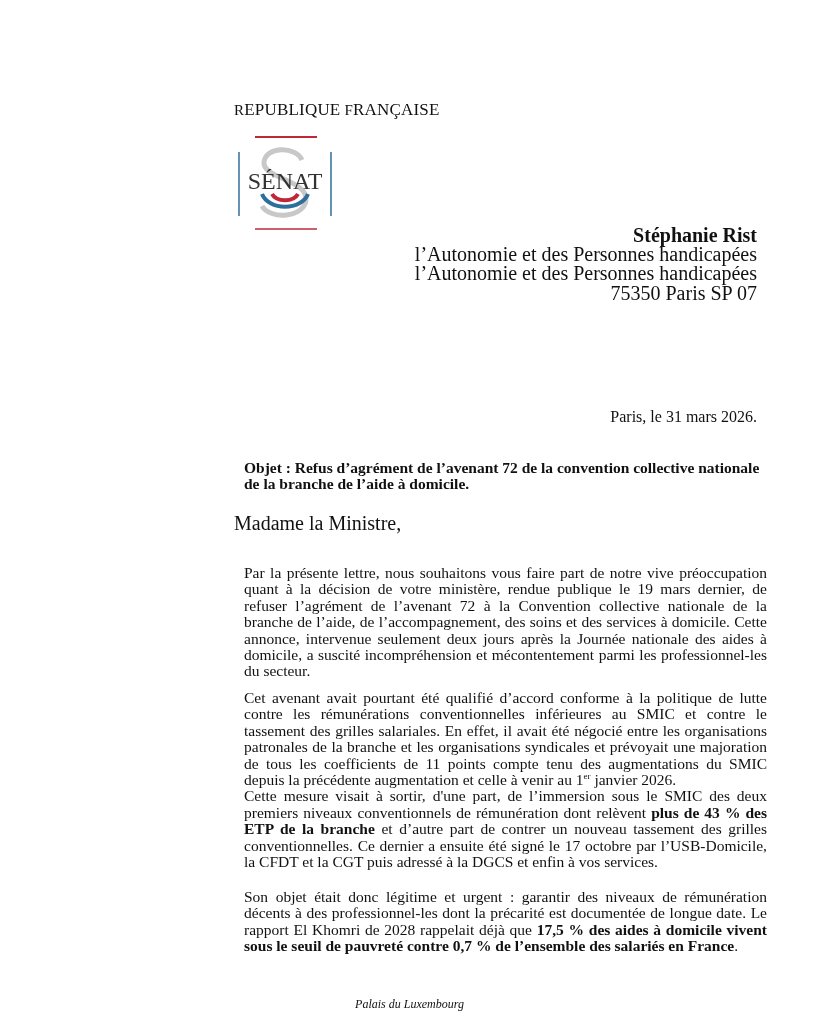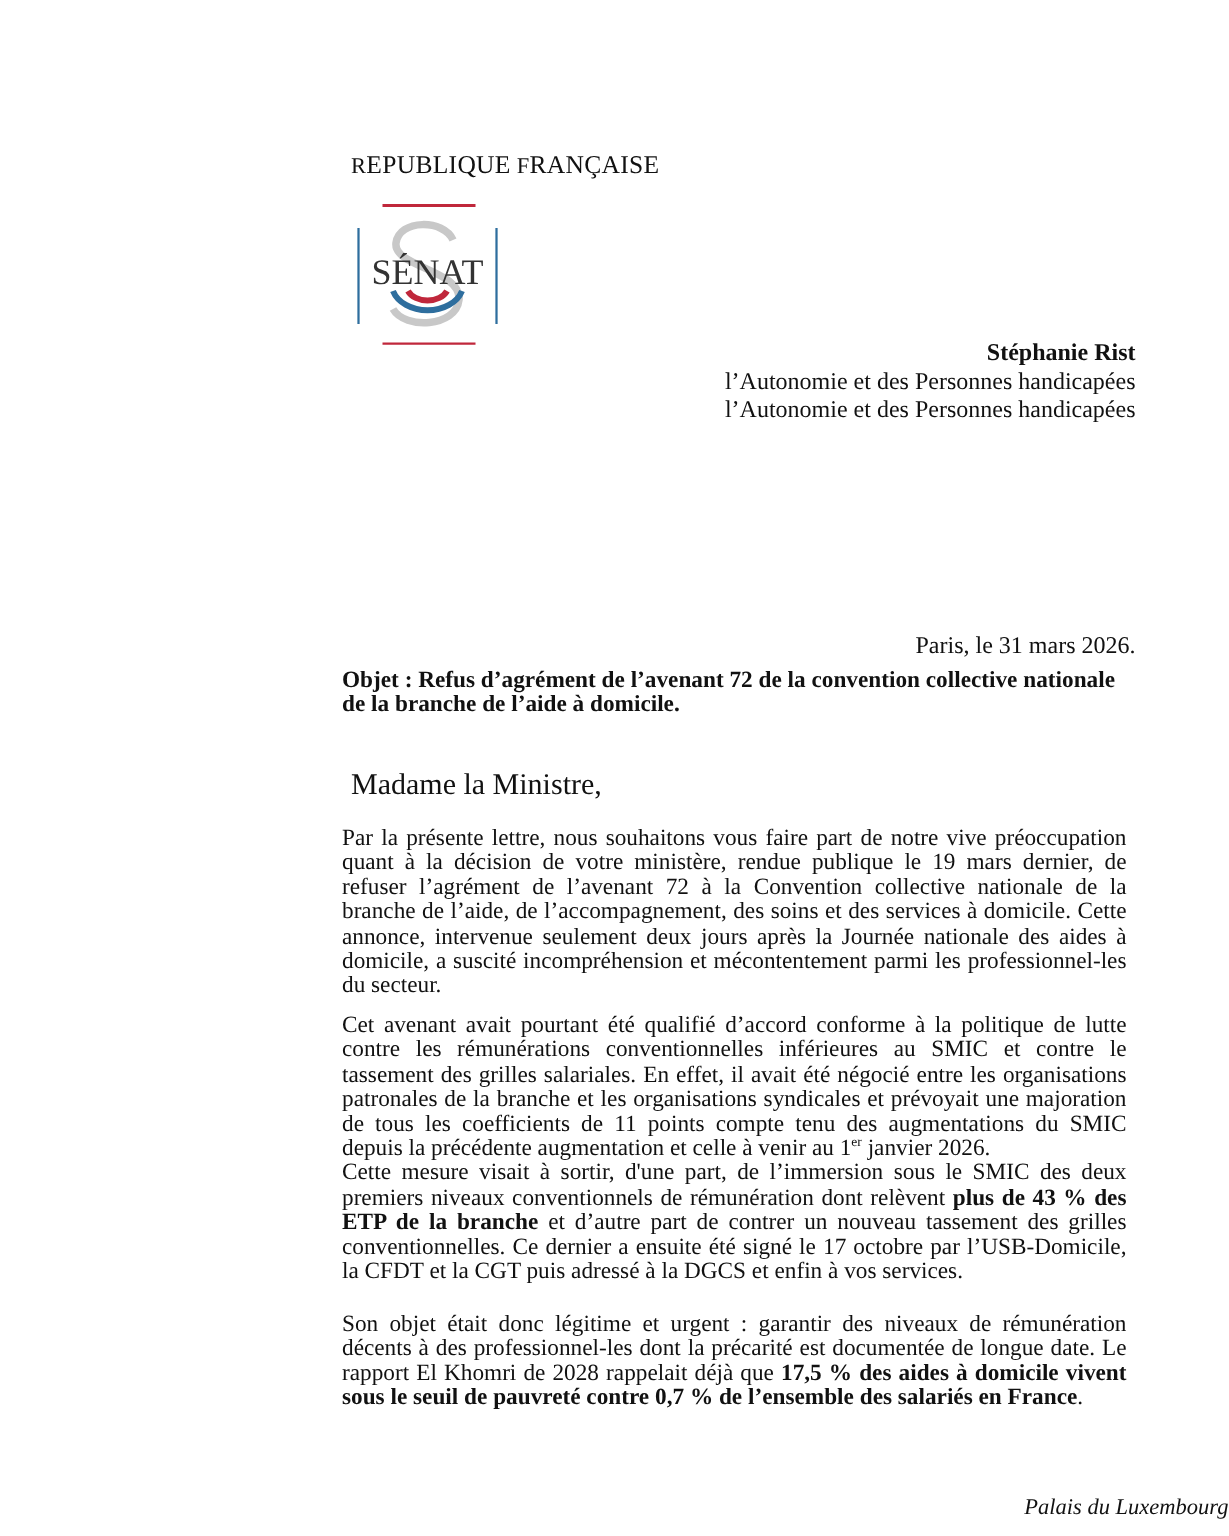--- a/index.html
+++ b/index.html
@@ -3,31 +3,31 @@
 <meta charset="utf-8">
 <style>
   html, body { margin:0; padding:0; background:#fff; }
   body { width:819px; height:1024px; position:relative; overflow:hidden;
          font-family:"Liberation Serif", serif; color:#111; }
   .abs { position:absolute; }
   .rf { left:234px; top:100px; font-size:15px; letter-spacing:0.2px; }
   .rf .big { font-size:15px; }
   .rf .sm { font-size:17px; }
   .logo { left:236px; top:134px; width:98px; height:98px; }
-  .addr { right:62px; top:226px; text-align:right; font-size:16px; line-height:19.2px; }
+  .addr { right:62px; top:226px; text-align:right; font-size:20px; line-height:19.2px; }
   .addr .name { font-weight:bold; }
-  .date { right:62px; top:422px; font-size:16px; }
-  .body { left:228px; width:523px; font-size:15.5px; line-height:16.4px; text-align:justify; }
+  .date { right:62px; top:408px; font-size:16px; }
+  .body { left:244px; width:523px; font-size:15.5px; line-height:16.4px; text-align:justify;margin-top:14px; }
   .body p { margin:0; }
   .objet { top:446px; font-weight:bold; text-align:left; }
   .salut { left:234px; top:512px; font-size:20px; }
   .p1 { top:551px; }
   .p2 { top:676px; }
   .p3 { top:875px; }
-  .footer { left:0; width:819px; top:997px; text-align:right; font-style:italic; font-size:15px; }
+  .footer { left:0; width:819px; top:997px; text-align:center; font-style:italic; font-size:12px; }
   b { font-weight:bold; }
   sup { font-size:9px; line-height:0; }
 </style>
 </head>
 <body>
 
 <div class="abs rf">
   <span class="big">R</span><span class="sm">EPUBLIQUE</span>
   <span class="big">F</span><span class="sm">RANÇAISE</span>
 </div>
@@ -42,20 +42,21 @@
     <text x="49" y="55" text-anchor="middle" font-family="Liberation Serif, serif" font-size="24" fill="#333">SÉNAT</text>
     <path d="M26 60 A24 18 0 0 0 72 60" fill="none" stroke="#2e6e9e" stroke-width="4"></path>
     <path d="M36 60 A14 10 0 0 0 62 60" fill="none" stroke="#c0273b" stroke-width="4"></path>
   </svg>
 </div>
 
 <div class="abs addr">
   <div class="name">Stéphanie Rist</div>
   <div>l’Autonomie et des Personnes handicapées</div>
   <div>l’Autonomie et des Personnes handicapées</div>
+  <div>75350 Paris SP 07</div>
 </div>
 
 <div class="abs date">Paris, le 31 mars 2026.</div>
 
 <div class="abs body objet">Objet : Refus d’agrément de l’avenant 72 de la convention collective nationale de la branche de l’aide à domicile.</div>
 
 <div class="abs salut">Madame la Ministre,</div>
 
 <div class="abs body p1">
   <p>Par la présente lettre, nous souhaitons vous faire part de notre vive préoccupation quant à la décision de votre ministère, rendue publique le 19 mars dernier, de refuser l’agrément de l’avenant 72 à la Convention collective nationale de la branche de l’aide, de l’accompagnement, des soins et des services à domicile. Cette annonce, intervenue seulement deux jours après la Journée nationale des aides à domicile, a suscité incompréhension et mécontentement parmi les professionnel-les du secteur.</p>

